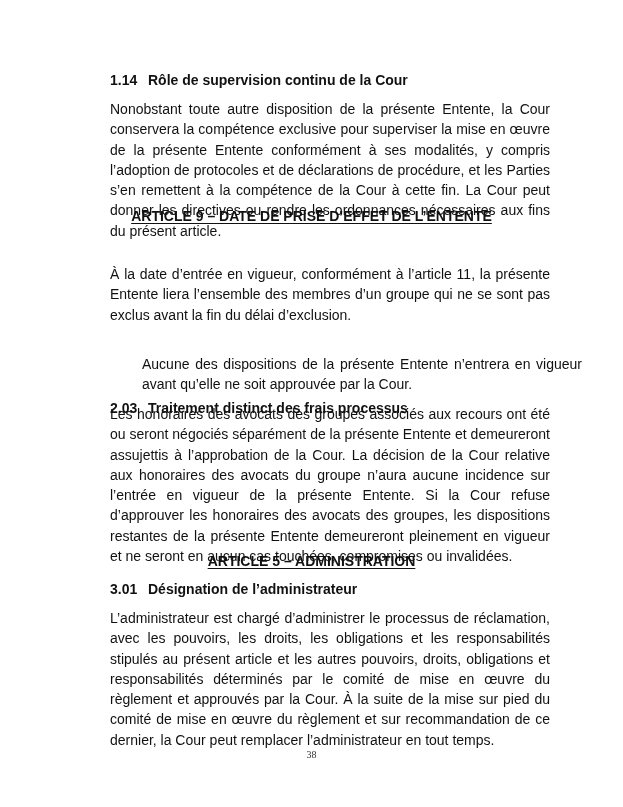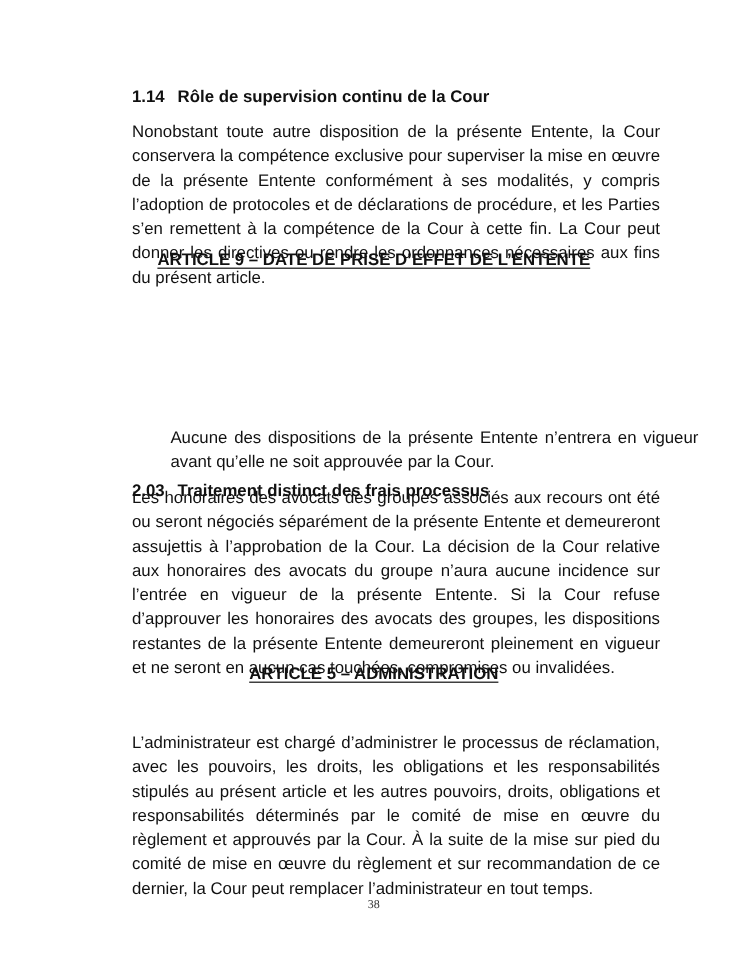--- a/index.html
+++ b/index.html
@@ -26,34 +26,40 @@
     <span class="sec-num">1.14</span><span>Rôle de supervision continu de la Cour</span>
   </div>
   <div class="block para" style="top:99px;">
     <p>Nonobstant toute autre disposition de la présente Entente, la Cour conservera la compétence exclusive pour superviser la mise en œuvre de la présente Entente conformément à ses modalités, y compris l’adoption de protocoles et de déclarations de procédure, et les Parties s’en remettent à la compétence de la Cour à cette fin. La Cour peut donner les directives ou rendre les ordonnances nécessaires aux fins du présent article.</p>
   </div>
 
   <div class="article-heading" style="top:207px;">
     <span>ARTICLE 9 – DATE DE PRISE D’EFFET DE L’ENTENTE</span>
   </div>
 
+  <div class="block para" style="top:264px;">
+    <p>À la date d’entrée en vigueur, conformément à l’article 11, la présente Entente liera l’ensemble des membres d’un groupe qui ne se sont pas exclus avant la fin du délai d’exclusion.</p>
+  </div>
 
   <div class="block para" style="top:354px;margin-left:32px;">
     <p>Aucune des dispositions de la présente Entente n’entrera en vigueur avant qu’elle ne soit approuvée par la Cour.</p>
   </div>
 
   <div class="block sec-heading" style="top:399px;">
     <span class="sec-num">2.03</span><span>Traitement distinct des frais processus</span>
   </div>
   <div class="block para" style="top:404px;">
     <p>Les honoraires des avocats des groupes associés aux recours ont été ou seront négociés séparément de la présente Entente et demeureront assujettis à l’approbation de la Cour. La décision de la Cour relative aux honoraires des avocats du groupe n’aura aucune incidence sur l’entrée en vigueur de la présente Entente. Si la Cour refuse d’approuver les honoraires des avocats des groupes, les dispositions restantes de la présente Entente demeureront pleinement en vigueur et ne seront en aucun cas touchées, compromises ou invalidées.</p>
   </div>
 
   <div class="article-heading" style="top:552px;">
     <span>ARTICLE 5 – ADMINISTRATION</span>
   </div>
 
+  <div class="block sec-heading" style="top:580px;">
+    <span class="sec-num">3.01</span><span>Désignation de l’administrateur</span>
+  </div>
   <div class="block para" style="top:608px;">
     <p>L’administrateur est chargé d’administrer le processus de réclamation, avec les pouvoirs, les droits, les obligations et les responsabilités stipulés au présent article et les autres pouvoirs, droits, obligations et responsabilités déterminés par le comité de mise en œuvre du règlement et approuvés par la Cour. À la suite de la mise sur pied du comité de mise en œuvre du règlement et sur recommandation de ce dernier, la Cour peut remplacer l’administrateur en tout temps.</p>
   </div>
 
   <div class="page-number">38</div>
 </div>
 
 </body></html>

